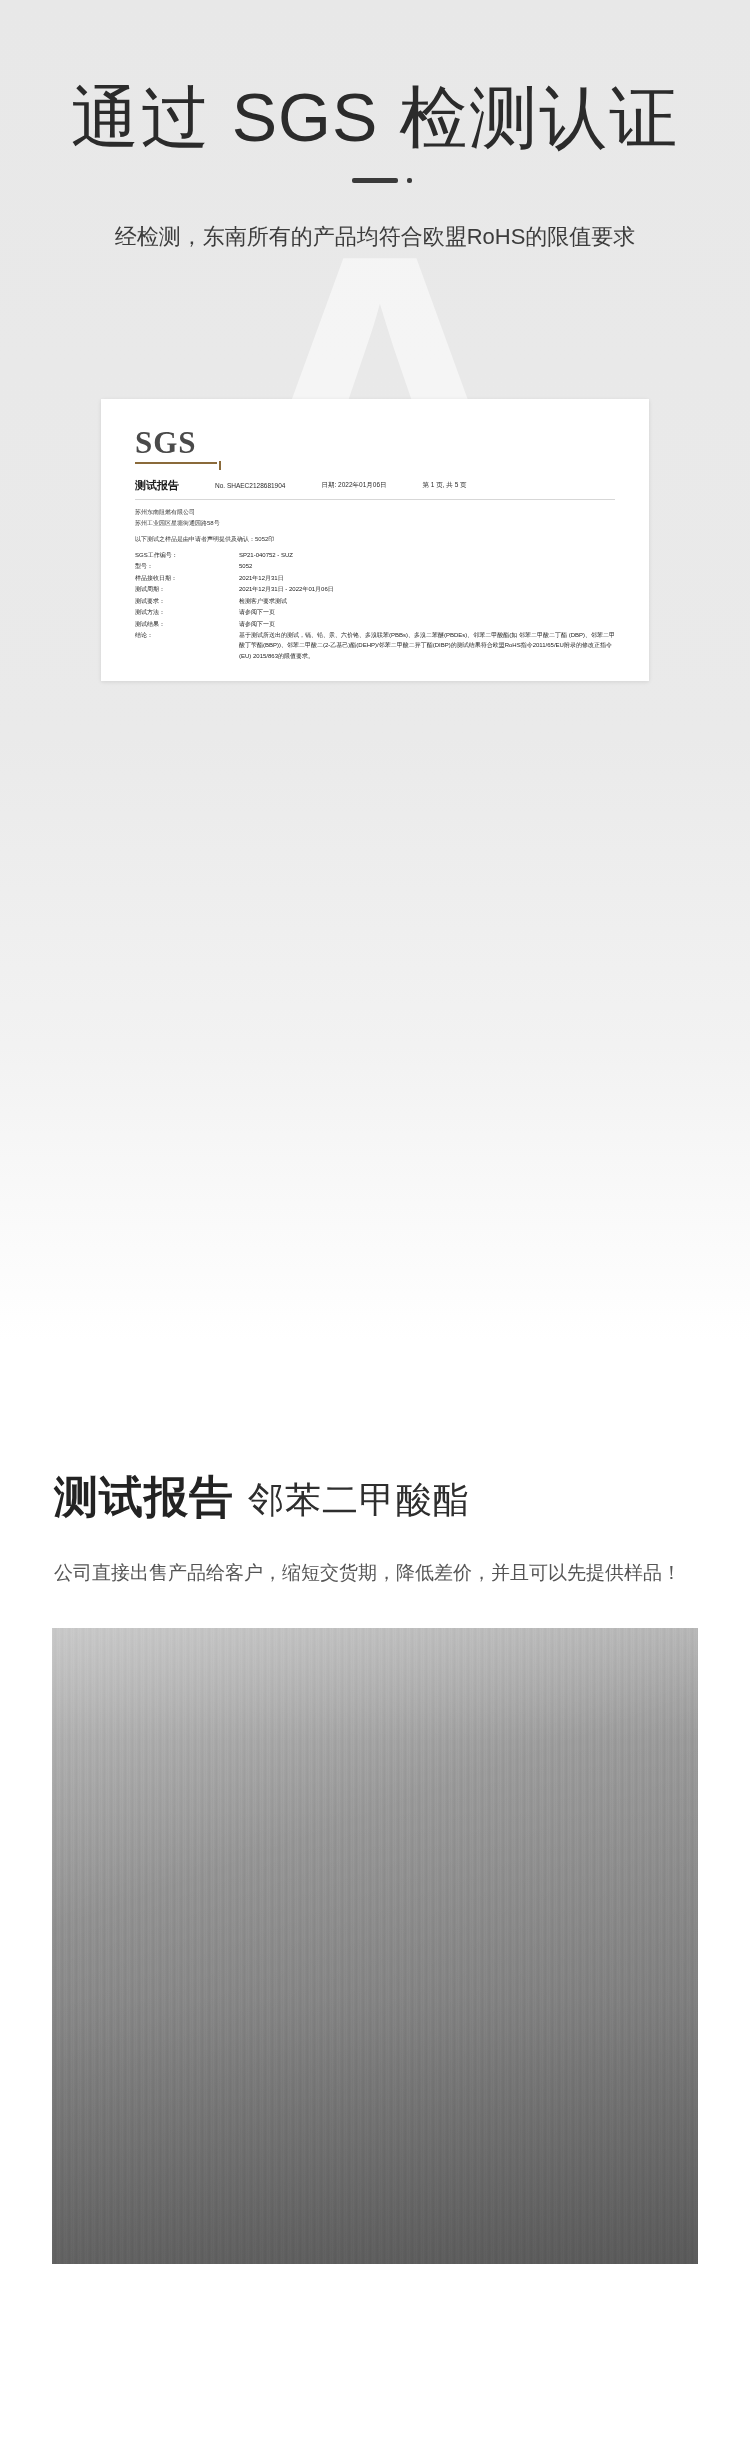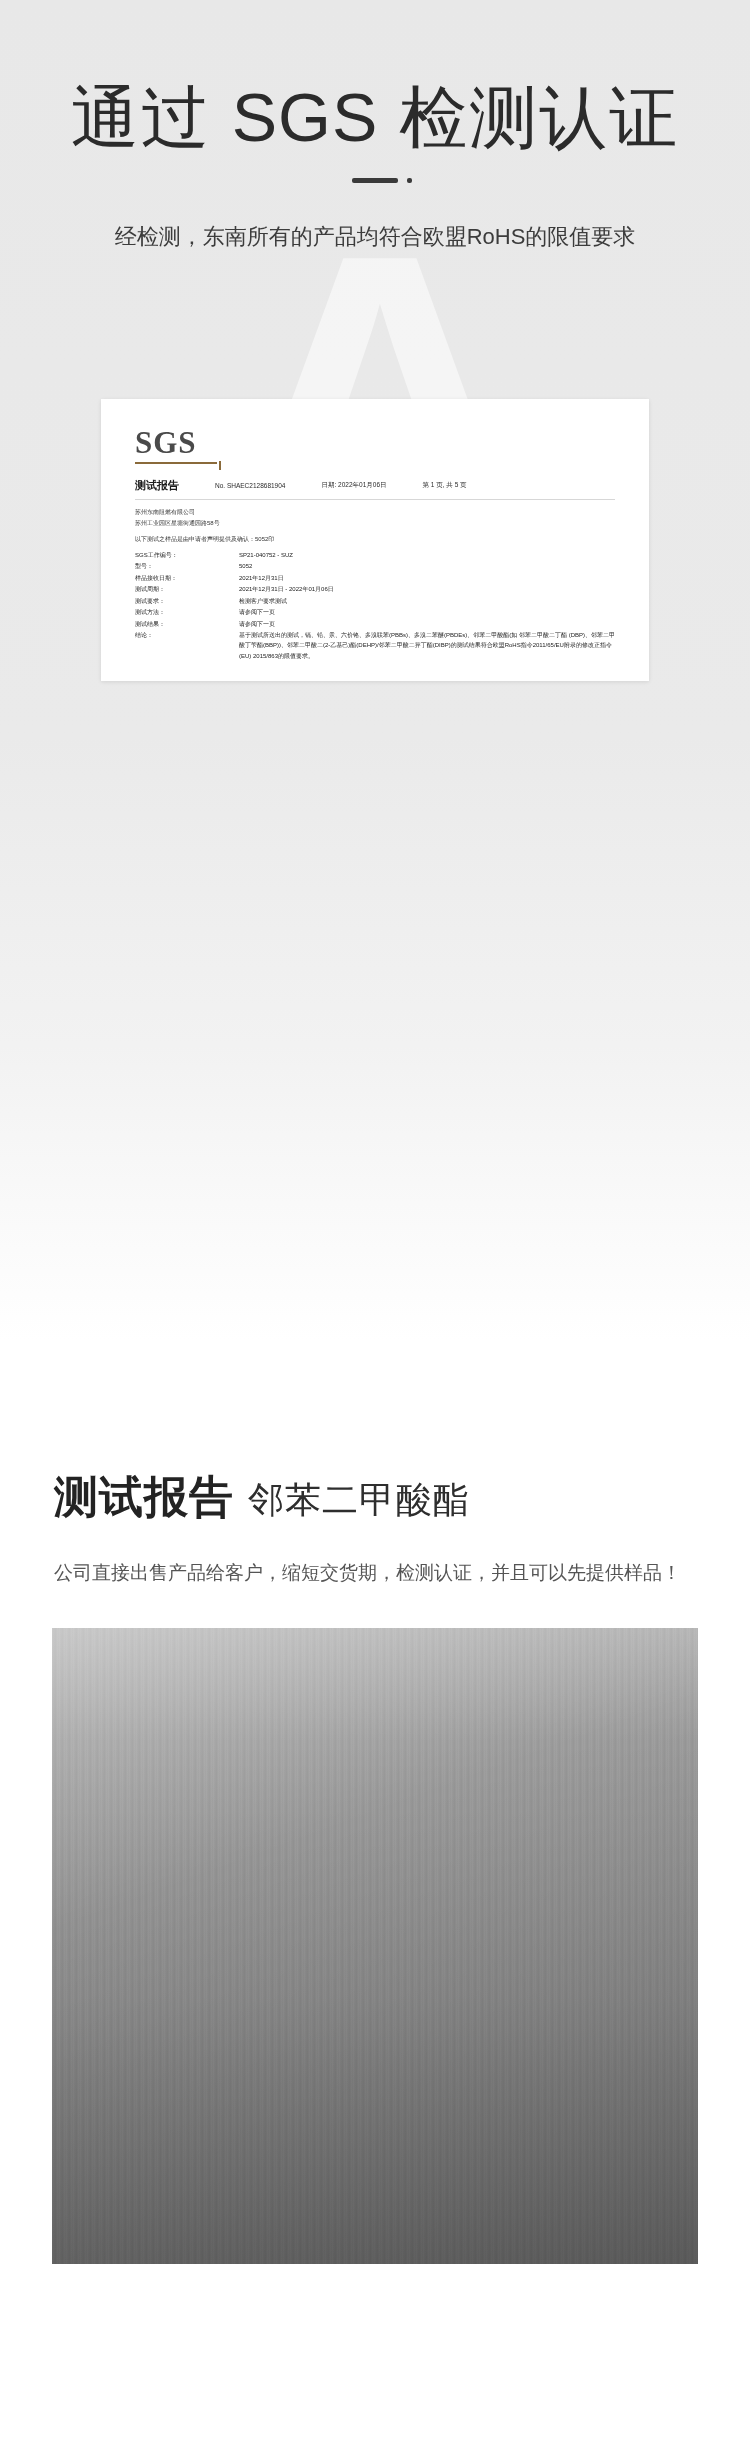--- a/index.html
+++ b/index.html
@@ -297,20 +297,20 @@
 
     </div>
   </section>
 
   <section class="sec-raw">
     <div class="raw-head">
       <div class="raw-title">
         <span class="strong">测试报告</span>
         <span class="light">邻苯二甲酸酯</span>
       </div>
-      <p class="raw-desc">公司直接出售产品给客户，缩短交货期，检测认证，并且可以先提供样品！</p>
+      <p class="raw-desc">公司直接出售产品给客户，缩短交货期，降低差价，并且可以先提供样品！</p>
     </div>
     <div class="raw-photo">
       <div class="sheen"></div>
     </div>
   </section>
 
 </div>
 
 </body></html>

